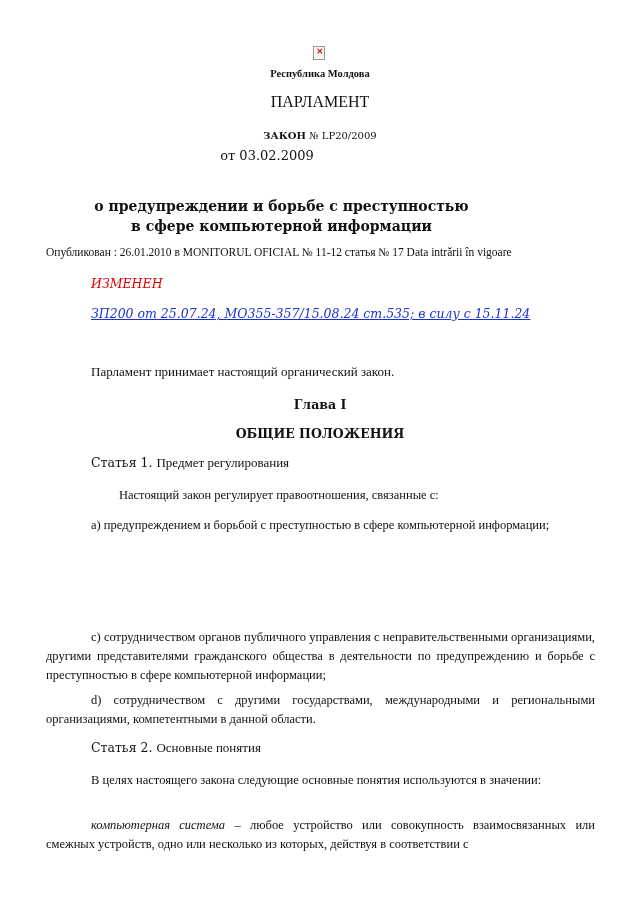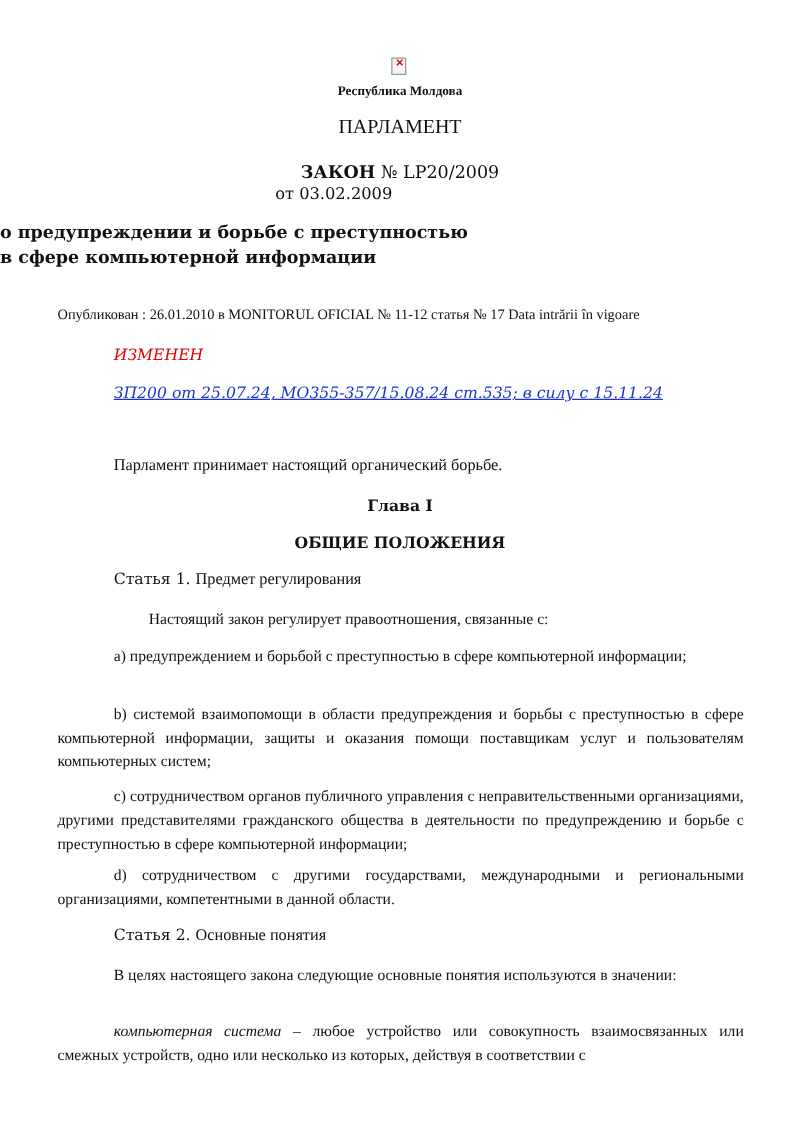--- a/index.html
+++ b/index.html
@@ -2,23 +2,23 @@
 <html><head>
 <meta charset="utf-8">
 <style>
   html, body { margin:0; padding:0; background:#ffffff; }
   body { width:640px; height:905px; overflow:hidden; font-family:"DejaVu Serif", serif; color:#111; font-size:12.5px; }
   .page { position:relative; width:640px; height:905px; }
   .broken-img { position:absolute; left:313px; top:46px; width:12px; height:14px; border:1px solid #999; box-sizing:border-box; background:#f5f5f5; }
   .broken-img span { position:absolute; left:2px; top:-1px; color:#d00; font-size:9px; font-weight:bold; font-family:"DejaVu Sans", sans-serif; }
   .republic { position:absolute; top:68px; left:0; width:640px; text-align:center; font-weight:bold; font-size:10.5px; font-family:"Liberation Serif", serif; }
   .parliament { position:absolute; top:93px; left:0; width:640px; text-align:center; font-size:16px; font-family:"Liberation Serif", serif; }
-  .law-no { position:absolute; top:130px; left:0; width:640px; text-align:center; font-size:14px; }
+  .law-no { position:absolute; top:130px; left:0; width:640px; text-align:center; font-size:10px; }
   .law-date { position:absolute; top:148px; left:0; width:534px; text-align:center; font-size:13px; }
-  .title { position:absolute; top:176px; left:0; width:563px; text-align:left; font-weight:bold; font-size:14px; line-height:20px; }
+  .title { position:absolute; top:196px; left:0; width:563px; text-align:center; font-weight:bold; font-size:14px; line-height:20px; }
   .published { position:absolute; top:246px; left:46px; font-size:11.5px; font-family:"Liberation Serif", serif; white-space:nowrap; }
   .changed { position:absolute; top:276px; left:91px; color:#e00000; font-style:italic; font-size:12.5px; }
   .amend-link { position:absolute; top:306px; left:91px; color:#1a33cc; font-style:italic; text-decoration:underline; font-size:12.5px; }
   .body-text { position:absolute; left:46px; width:549px; font-size:12.5px; line-height:19px; font-family:"Liberation Serif", serif; }
   .indent { text-indent:45px; text-align:justify; }
   .p-first { position:absolute; top:364px; left:91px; font-family:"Liberation Serif", serif; font-size:13px; }
   .chapter { position:absolute; top:397px; left:0; width:640px; text-align:center; font-weight:bold; font-size:12.5px; }
   .chapter-title { position:absolute; top:426px; left:0; width:640px; text-align:center; font-weight:bold; font-size:12.5px; }
   .article { position:absolute; left:91px; font-size:12.5px; }
   .article b { font-weight:normal; }
@@ -46,34 +46,33 @@
   <div class="title">
     <div>о предупреждении и борьбе с преступностью</div>
     <div>в сфере компьютерной информации</div>
   </div>
 
   <div class="published">Опубликован : 26.01.2010 в MONITORUL OFICIAL № 11-12 статья № 17 Data intrării în vigoare</div>
 
   <div class="changed">ИЗМЕНЕН</div>
   <a class="amend-link">ЗП200 от 25.07.24, МО355-357/15.08.24 ст.535; в силу с 15.11.24</a>
 
-  <div class="p-first">Парламент принимает настоящий органический борьбе.</div>
+  <div class="p-first">Парламент принимает настоящий органический закон.</div>
 
   <div class="chapter">Глава I</div>
   <div class="chapter-title">ОБЩИЕ ПОЛОЖЕНИЯ</div>
 
   <div class="article" style="top:455px;">
     <b>Статья 1.</b>
     <span class="art-name">Предмет регулирования</span>
   </div>
 
   <div class="body-text" style="top:486px; left:91px; width:500px;margin-left:28px;">Настоящий закон регулирует правоотношения, связанные с:</div>
 
   <div class="body-text indent" style="top:516px;">a) предупреждением и борьбой с преступностью в сфере компьютерной информации;</div>
-  <div class="body-text indent" style="top:562px;">b) системой взаимопомощи в области предупреждения и борьбы с преступностью в сфере компьютерной информации, защиты и оказания помощи поставщикам услуг и пользователям компьютерных систем;</div>
   <div class="body-text indent" style="top:628px;">c) сотрудничеством органов публичного управления с неправительственными организациями, другими представителями гражданского общества в деятельности по предупреждению и борьбе с преступностью в сфере компьютерной информации;</div>
   <div class="body-text indent" style="top:691px;">d) сотрудничеством с другими государствами, международными и региональными организациями, компетентными в данной области.</div>
 
   <div class="article" style="top:740px;">
     <b>Статья 2.</b>
     <span class="art-name">Основные понятия</span>
   </div>
 
   <div class="body-text indent" style="top:771px;">В целях настоящего закона следующие основные понятия используются в значении:</div>
 

